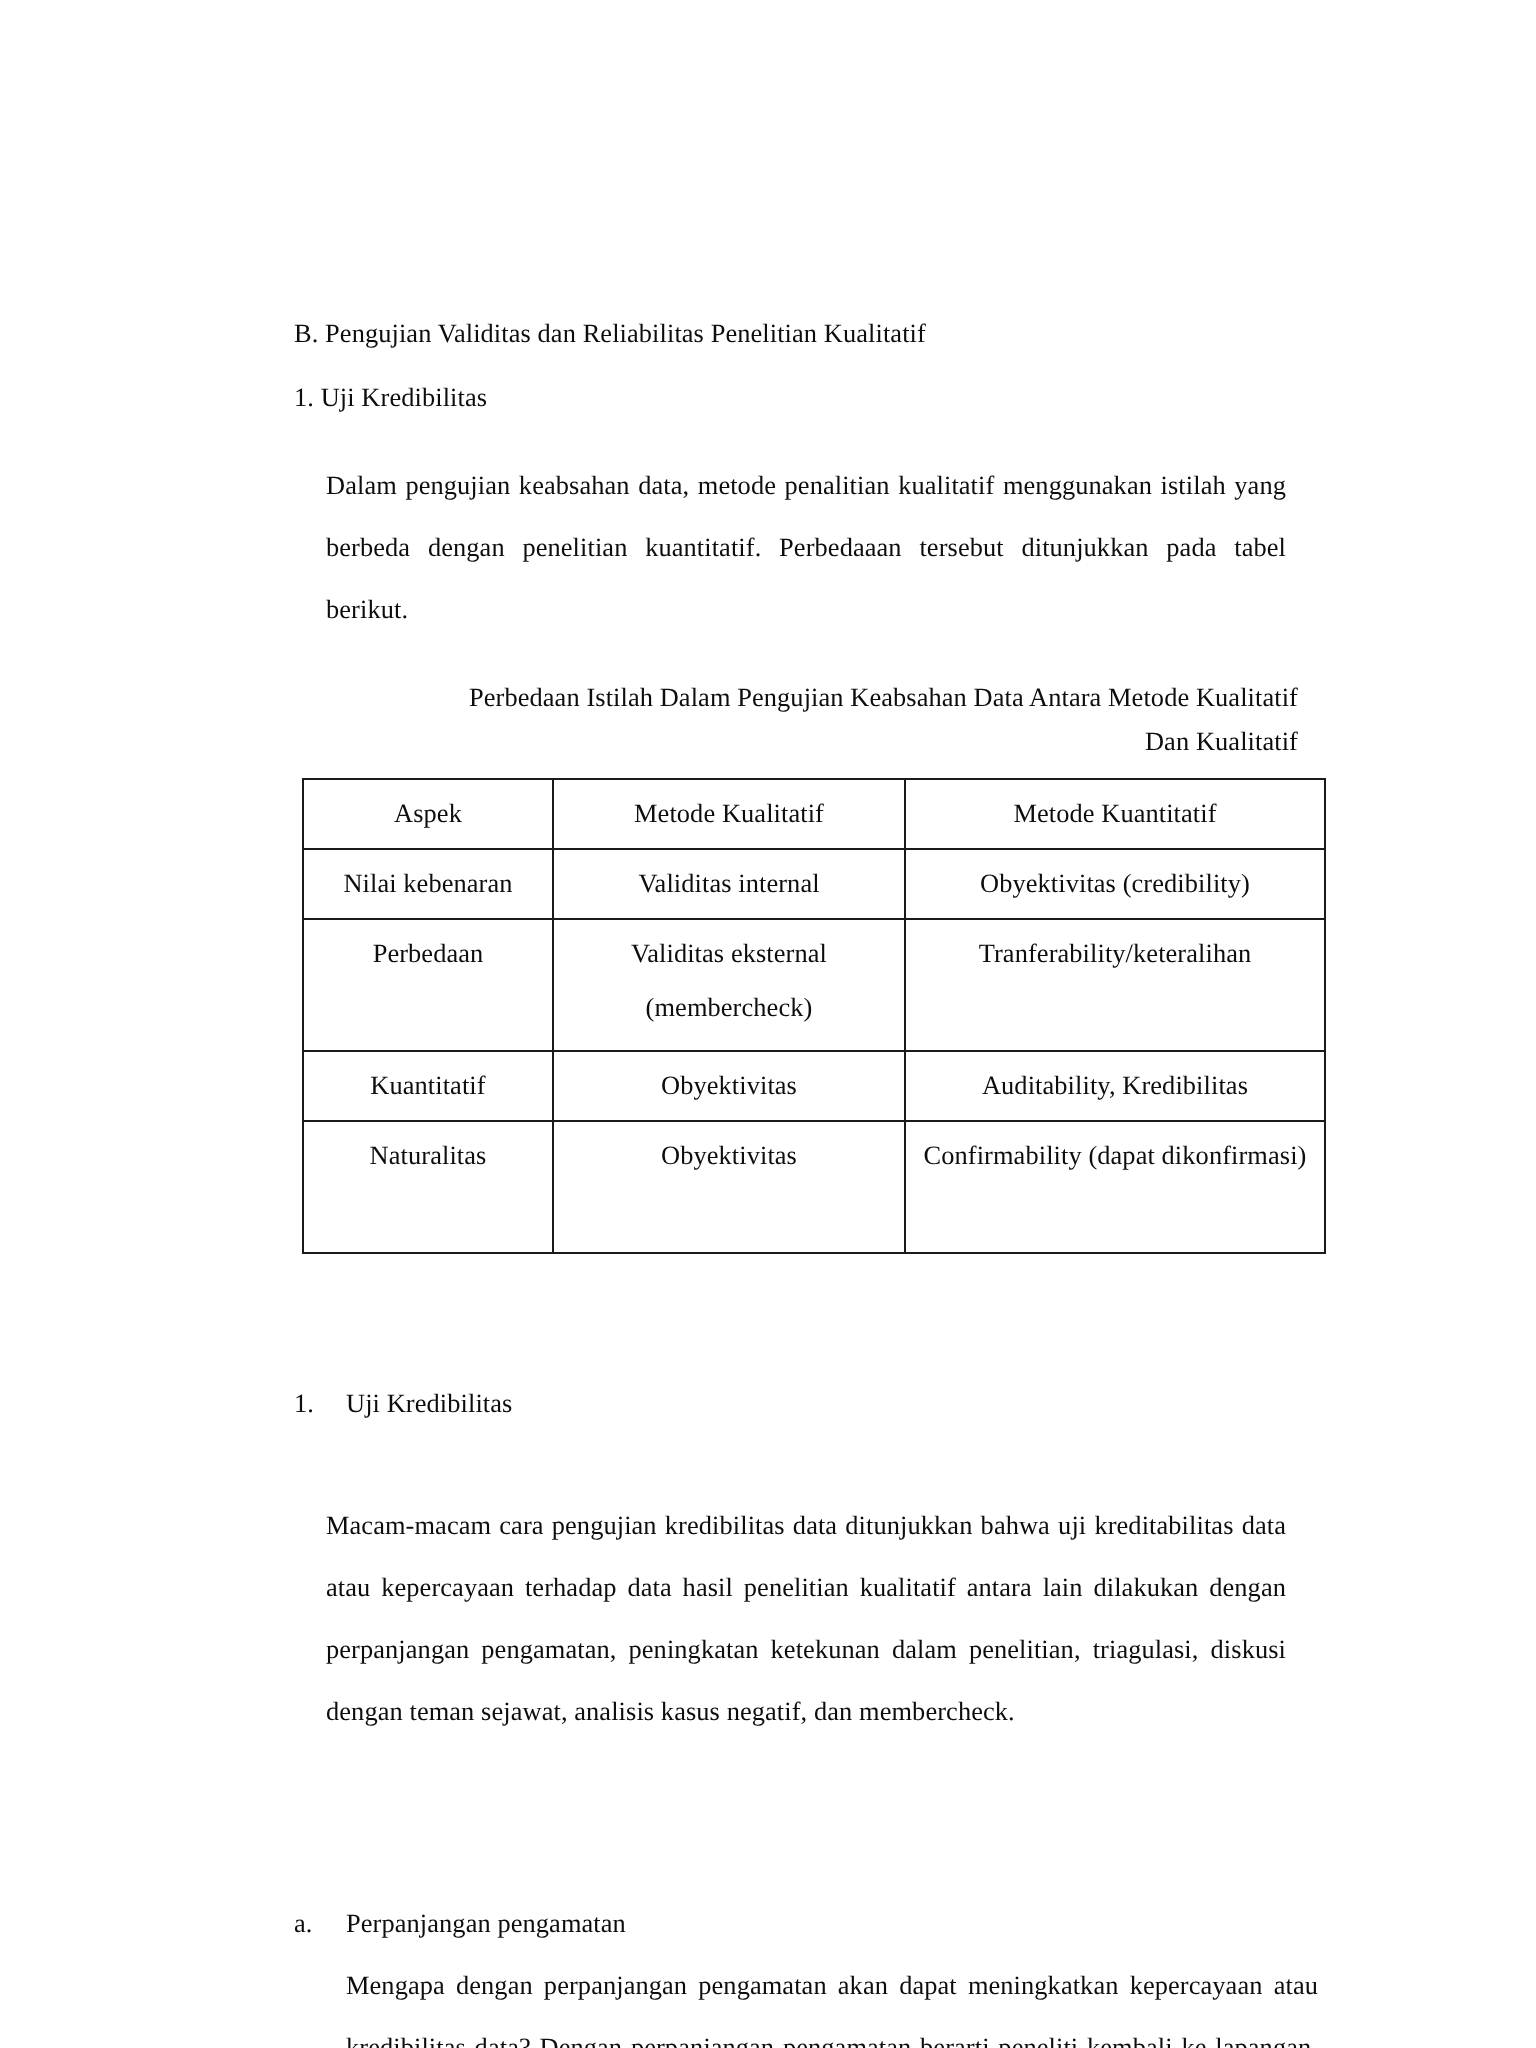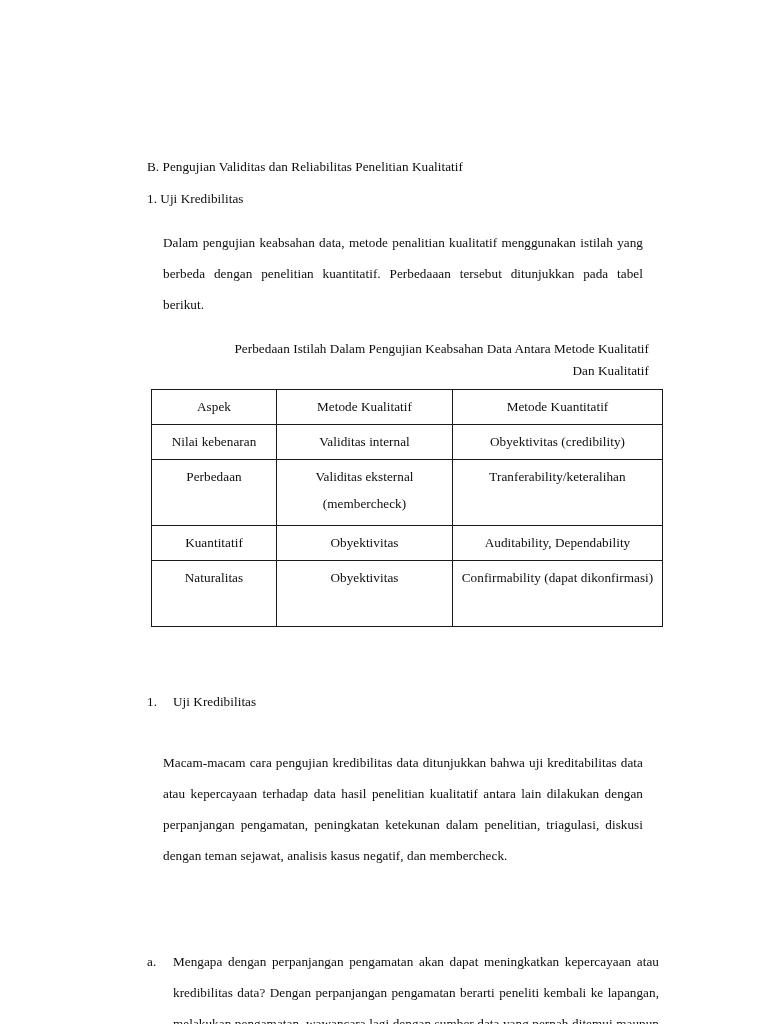--- a/index.html
+++ b/index.html
@@ -154,21 +154,21 @@
           <td>Obyektivitas (credibility)</td>
         </tr>
         <tr>
           <td class="cell-2line">Perbedaan</td>
           <td class="cell-2line">Validitas eksternal (membercheck)</td>
           <td class="cell-2line">Tranferability/keteralihan</td>
         </tr>
         <tr>
           <td>Kuantitatif</td>
           <td>Obyektivitas</td>
-          <td>Auditability, Dependability</td>
+          <td>Auditability, Kredibilitas</td>
         </tr>
         <tr>
           <td class="cell-2line">Naturalitas</td>
           <td class="cell-2line">Obyektivitas</td>
           <td class="cell-2line">Confirmability (dapat dikonfirmasi)</td>
         </tr>
       </tbody>
     </table>
 
 
@@ -183,18 +183,19 @@
 
     <div class="gap-sm"></div>
 
     <p class="para">Macam-macam cara pengujian kredibilitas data ditunjukkan bahwa uji kreditabilitas data atau kepercayaan terhadap data hasil penelitian kualitatif antara lain dilakukan dengan perpanjangan pengamatan, peningkatan ketekunan dalam penelitian, triagulasi, diskusi dengan teman sejawat, analisis kasus negatif, dan membercheck.</p>
 
     <div class="gap-md"></div>
 
     <div class="list-item">
       <span class="marker">a.</span>
       <div class="item-body">
+        <div class="item-title">Perpanjangan pengamatan</div>
         <div class="item-para">Mengapa dengan perpanjangan pengamatan akan dapat meningkatkan kepercayaan atau kredibilitas data? Dengan perpanjangan pengamatan berarti peneliti kembali ke lapangan, melakukan pengamatan, wawancara lagi dengan sumber data yang pernah ditemui maupun yang baru. Dengan perpanjangan</div>
       </div>
     </div>
 
   </div>
 </div>
 
 </body></html>

